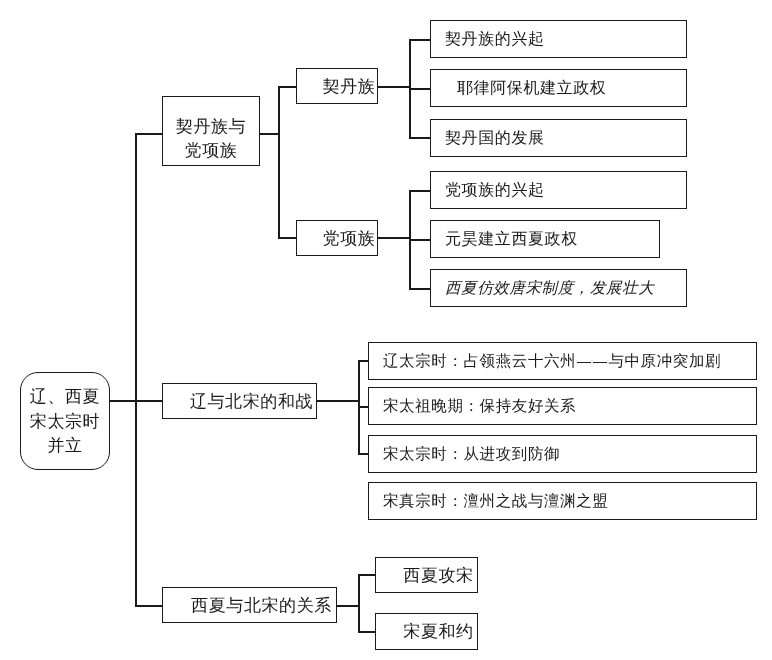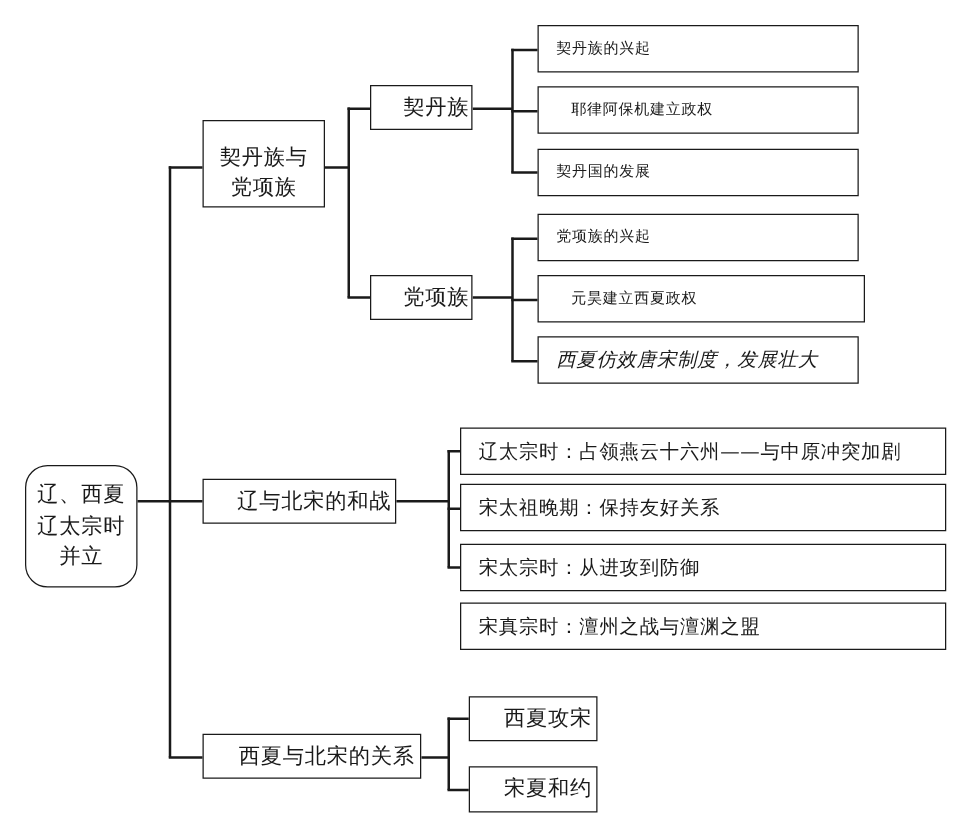--- a/index.html
+++ b/index.html
@@ -39,40 +39,40 @@
   }
   .node.left .label {
     text-align: left;
     padding-left: 12px;
   }
   .node.pad .label {
     padding-left: 14px;
     padding-right: 10px;
   }
   .f17 { font-size: 17px; padding-left: 24px; }
-  .f16 { font-size: 12px; }
+  .f16 { font-size: 16px; }
   .f155 { font-size: 15.5px; }
 
   .line {
     position: absolute;
     background: #1a1a1a;
     z-index: 1;
   }
   .h { height: 1.6px; }
   .v { width: 1.6px; }
 </style>
 </head>
 <body>
 
 <div id="diagram">
 
   <div class="node center f17" style="left:20px; top:372px; width:90px; height:98px; padding:4px 2px;border-radius:18px;">
     <span class="label">
       <span>辽、西夏</span><br>
-      <span>辽太宗时</span><br>
+      <span>宋太宗时</span><br>
       <span>并立</span>
     </span>
   </div>
 
   <div class="line h" style="left:110px; top:400px; width:26px;"></div>
   <div class="line v" style="left:135px; top:133px; height:473px;"></div>
 
   <div class="line h" style="left:135px; top:133px; width:28px;"></div>
   <div class="node center f17" style="left:162px; top:96px; width:98px; height:70px; padding:2px;align-items:flex-end;">
     <span class="label">
@@ -112,21 +112,21 @@
   </div>
   <div class="line h" style="left:378px; top:237px; width:32px;"></div>
   <div class="line v" style="left:409px; top:190px; height:99px;"></div>
 
   <div class="line h" style="left:409px; top:190px; width:22px;"></div>
   <div class="node left f16 pad" style="left:430px; top:171px; width:257px; height:38px;">
     <span class="label">党项族的兴起</span>
   </div>
 
   <div class="line h" style="left:409px; top:239px; width:22px;"></div>
-  <div class="node left f16 pad" style="left:430px; top:220px; width:262px; height:38px;padding-left:12px;">
+  <div class="node left f16 pad" style="left:430px; top:220px; width:230px; height:38px;">
     <span class="label">元昊建立西夏政权</span>
   </div>
 
   <div class="line h" style="left:409px; top:288px; width:22px;"></div>
   <div class="node left f155 pad" style="left:430px; top:269px; width:257px; height:38px;font-style:italic;">
     <span class="label">西夏仿效唐宋制度，发展壮大</span>
   </div>
 
   <div class="line h" style="left:135px; top:400px; width:28px;"></div>
   <div class="node center f17" style="left:162px; top:383px; width:155px; height:36px;">

